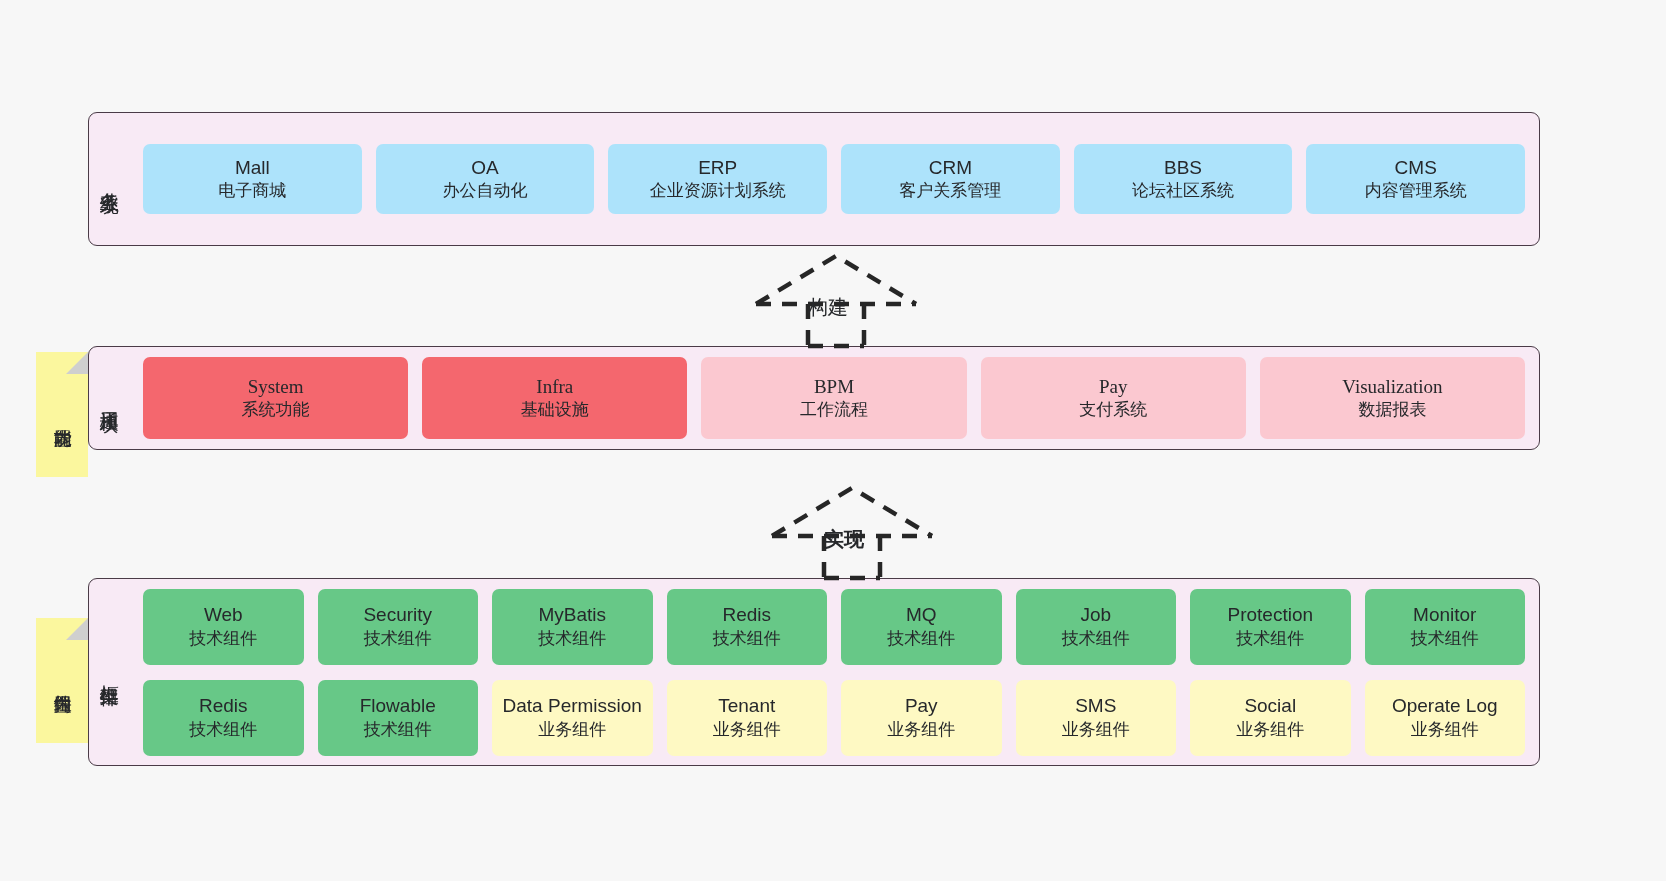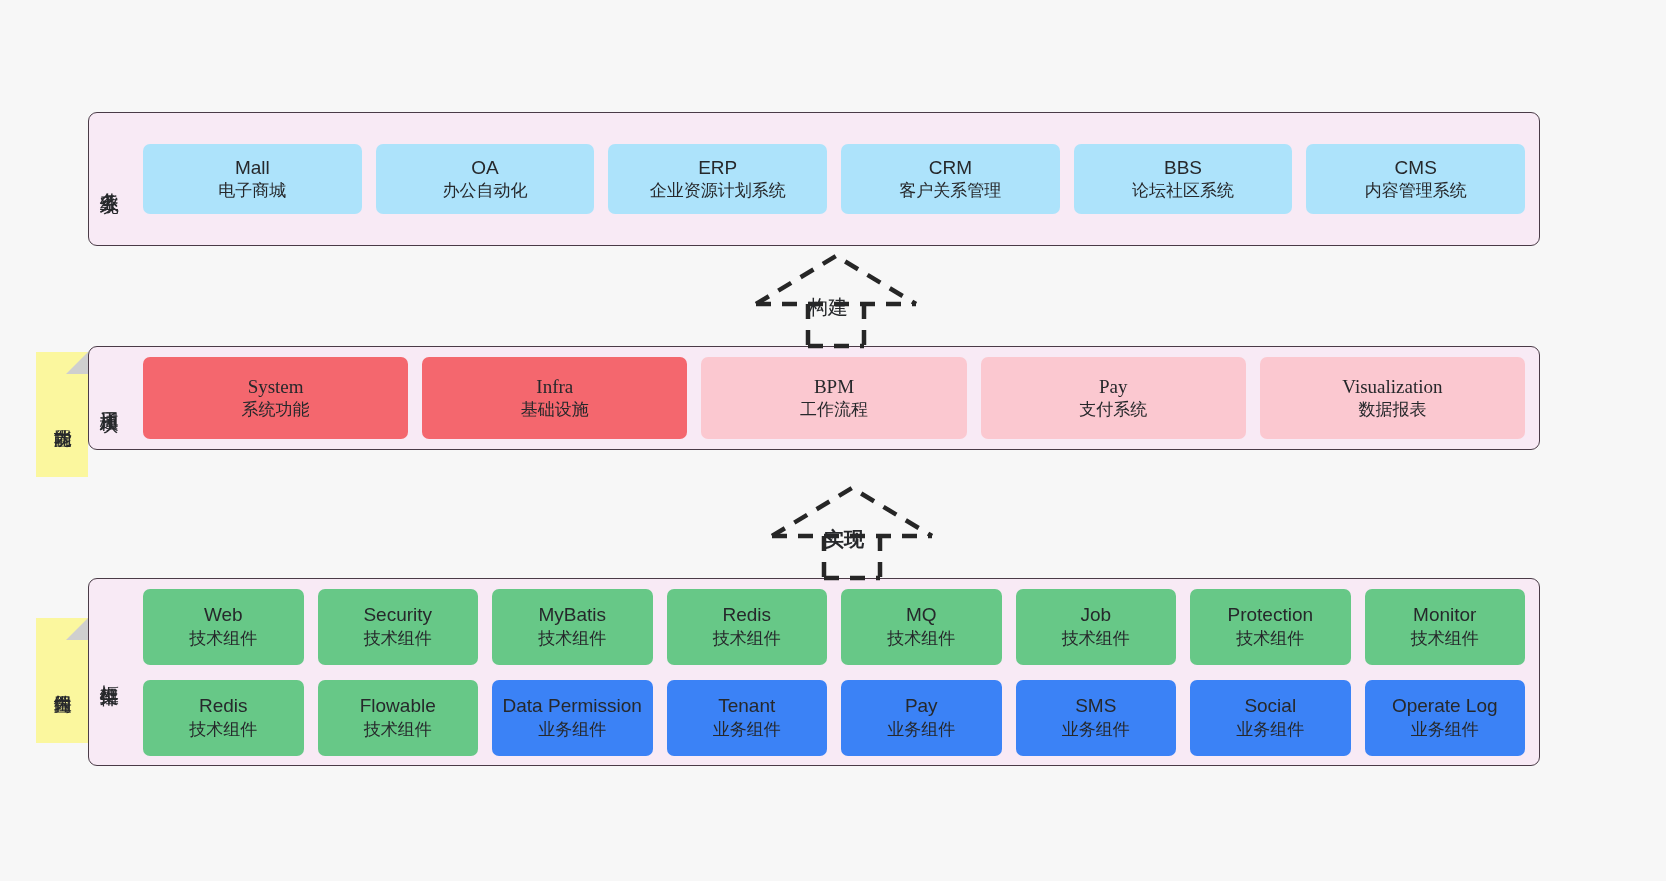--- a/index.html
+++ b/index.html
@@ -66,21 +66,21 @@
     line-height: 1.28;
     padding: 4px 6px;
   }
   .node .n-title { font-size: 19px; }
   .node .n-sub   { font-size: 17px; }
 
   .c-blue        { background: #ade3fb; }
   .c-red         { background: #f4676e; }
   .c-pink        { background: #fbc8d0; }
   .c-green       { background: #67c887; }
-  .c-lightgreen  { background: #3b82f6; }
+  .c-lightgreen  { background: #fef9c3; }
 
   
   #layer-business { left: 88px;  top: 112px; width: 1452px; height: 134px; }
   #layer-common   { left: 88px;  top: 346px; width: 1452px; height: 104px; font-family: Liberation Serif, serif; }
   #layer-frame    { left: 88px;  top: 578px; width: 1452px; height: 188px; }
 
   #layer-business .node { height: 70px; }
   #layer-common   .node { height: 82px; }
   #layer-frame    .node { height: 76px; }
 

